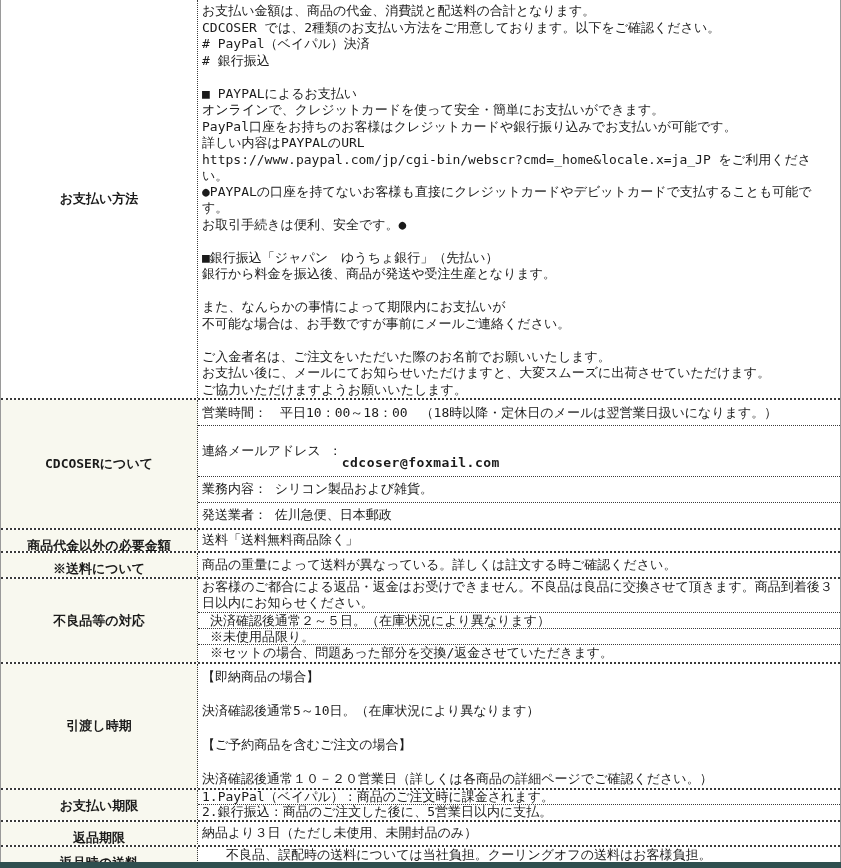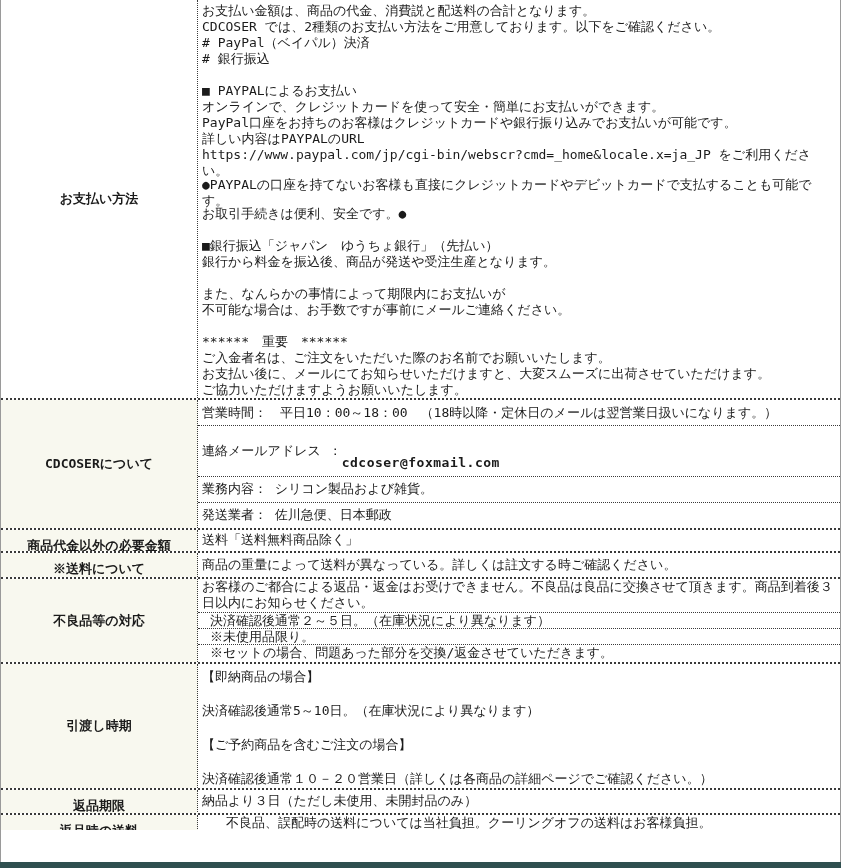--- a/index.html
+++ b/index.html
@@ -73,21 +73,20 @@
       <div class="line">https://www.paypal.com/jp/cgi-bin/webscr?cmd=_home&amp;locale.x=ja_JP をご利用ください。</div>
       <div class="line">●PAYPALの口座を持てないお客様も直接にクレジットカードやデビットカードで支払することも可能です。</div>
       <div class="line">お取引手続きは便利、安全です。●</div>
       <div class="line"></div>
       <div class="line">■銀行振込「ジャパン　ゆうちょ銀行」（先払い）</div>
       <div class="line">銀行から料金を振込後、商品が発送や受注生産となります。</div>
       <div class="line"></div>
       <div class="line">また、なんらかの事情によって期限内にお支払いが</div>
       <div class="line">不可能な場合は、お手数ですが事前にメールご連絡ください。</div>
       <div class="line"></div>
-      <div class="line">******　重要　******</div>
       <div class="line">ご入金者名は、ご注文をいただいた際のお名前でお願いいたします。</div>
       <div class="line">お支払い後に、メールにてお知らせいただけますと、大変スムーズに出荷させていただけます。</div>
       <div class="line">ご協力いただけますようお願いいたします。</div>
     </div>
   </div>
 
   <div class="row row-about">
     <div class="hdr">CDCOSERについて</div>
     <div class="content">
       <div class="subcell">営業時間：　平日10：00～18：00　（18時以降・定休日のメールは翌営業日扱いになります。）</div>
@@ -129,20 +128,27 @@
       <div class="line">【即納商品の場合】</div>
       <div class="line"></div>
       <div class="line">決済確認後通常5～10日。（在庫状況により異なります）</div>
       <div class="line"></div>
       <div class="line">【ご予約商品を含むご注文の場合】</div>
       <div class="line"></div>
       <div class="line">決済確認後通常１０－２０営業日（詳しくは各商品の詳細ページでご確認ください。）</div>
     </div>
   </div>
 
+  <div class="row row-deadline">
+    <div class="hdr">お支払い期限</div>
+    <div class="content">
+      <div class="subcell">1.PayPal（ベイパル）：商品のご注文時に課金されます。</div>
+      <div class="subcell">2.銀行振込：商品のご注文した後に、5営業日以内に支払。</div>
+    </div>
+  </div>
 
   <div class="row row-return">
     <div class="hdr">返品期限</div>
     <div class="content">
       <div class="subcell">納品より３日（ただし未使用、未開封品のみ）</div>
     </div>
   </div>
 
   <div class="row row-retship">
     <div class="hdr">返品時の送料</div>

